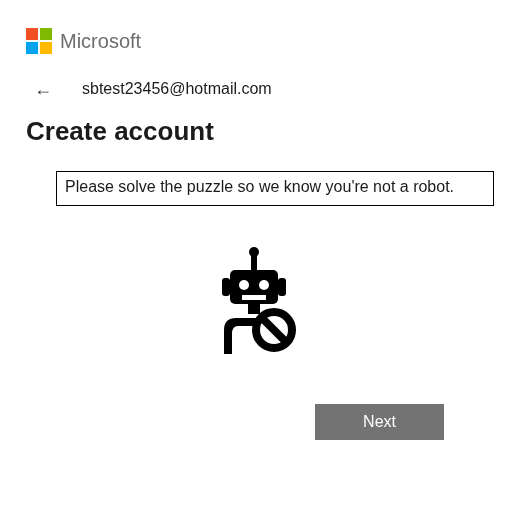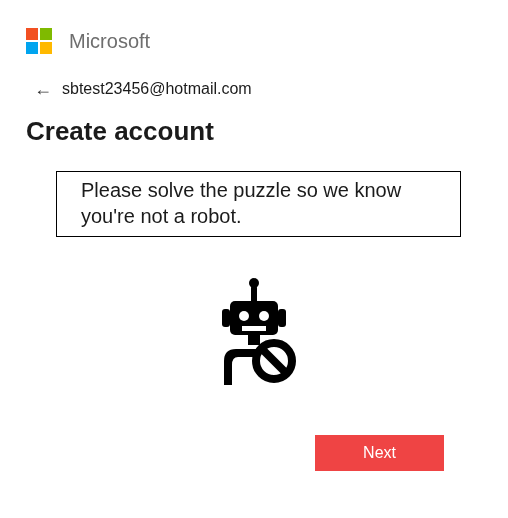--- a/index.html
+++ b/index.html
@@ -7,21 +7,21 @@
       font-family: "Segoe UI", Tahoma, sans-serif;
       width: 508px;
       height: 518px;
       background: #ffffff;
       padding: 28px 26px;
       color: #1b1b1b;
     }
     .header-logo {
       display: flex;
       align-items: center;
-      gap: 17px;
+      gap: 8px;
       margin-bottom: 26px;
     }
     .ms-logo {
       width: 26px;
       height: 26px;
       display: grid;
       grid-template-columns: 1fr 1fr;
       grid-template-rows: 1fr 1fr;
       gap: 2px;
     }
@@ -44,49 +44,50 @@
     .back-arrow {
       font-size: 18px;
       line-height: 1;
       color: #333;
       cursor: pointer;
       user-select: none;
     }
     .email {
       font-size: 16px;
       color: #1b1b1b;
+      margin-left: 20px;
     }
     .page-title {
       font-size: 26px;
       font-weight: 600;
       color: #1b1b1b;
       margin-bottom: 24px;
     }
     .instruction-box {
       border: 1px solid #000;
-      padding: 5px 8px 7px 24px;
-      font-size: 20px;
+      padding: 5px 8px 7px 8px;
+      font-size: 16px;
       line-height: 1.3;
       margin-left: 30px;
-      width: 405px;
+      width: 438px;
     }
     .robot-wrap {
       display: flex;
       justify-content: center;
       margin-top: 38px;
       margin-bottom: 38px;
     }
     .footer {
       display: flex;
       justify-content: flex-end;
       padding-right: 38px;
       margin-top: 40px;
     }
     .next-btn {
-      background: #ef4444;
+      background: #737373;
       color: #ffffff;
       border: none;
       font-size: 16px;
       padding: 9px 48px;
       cursor: pointer;
       font-family: inherit;
     }
   </style>
 </head>
 <body>

